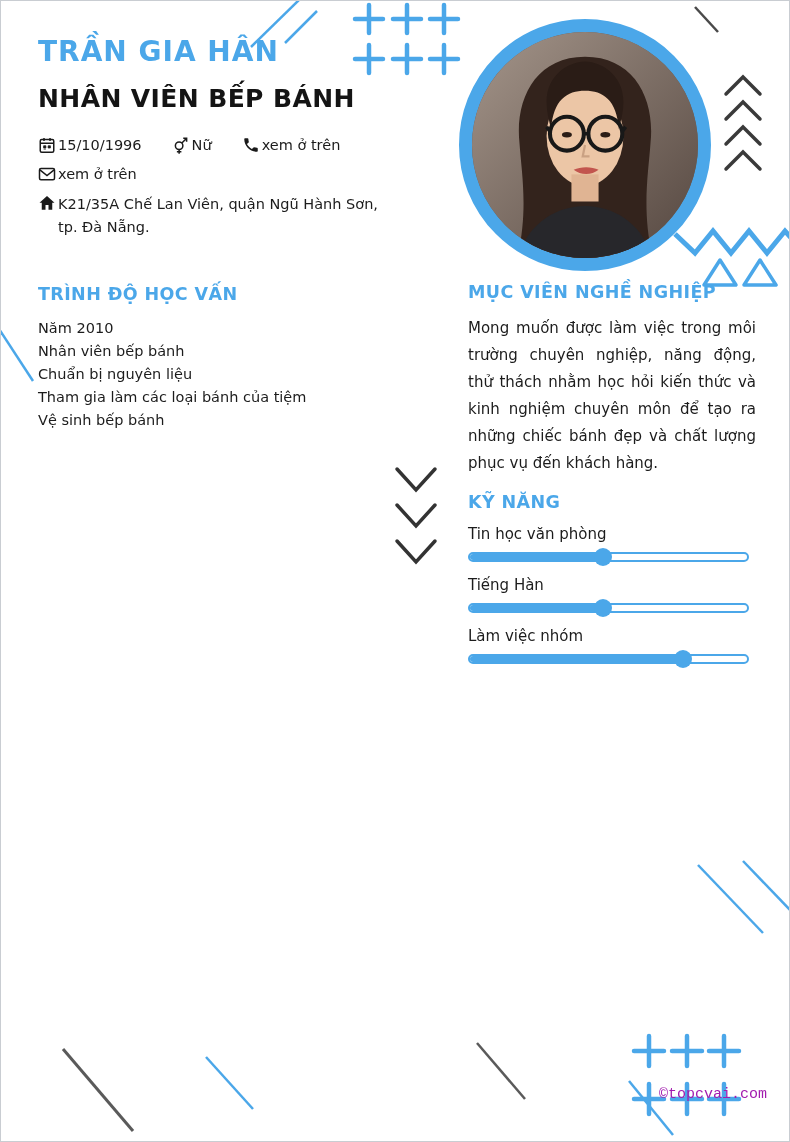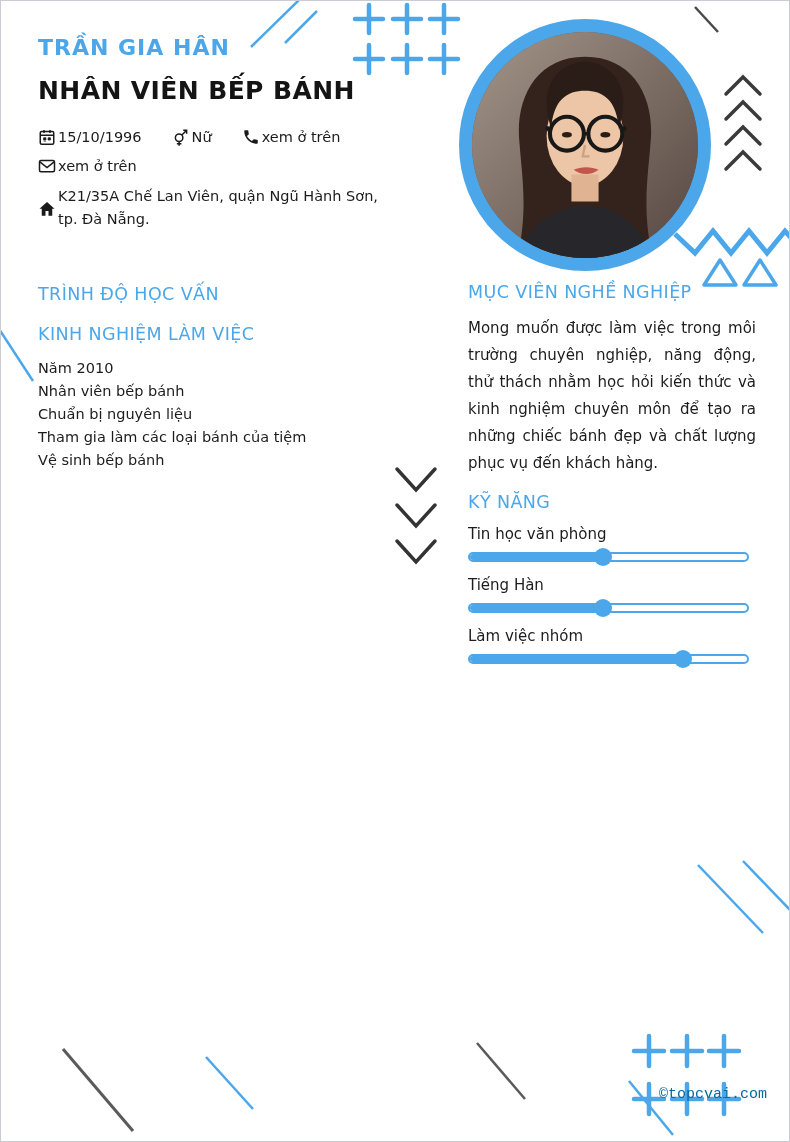--- a/index.html
+++ b/index.html
@@ -10,44 +10,44 @@
   }
   .page {
     position: relative; width: 790px; height: 1142px;
     background: #fff; border: 1px solid #c9cdd2; overflow: hidden;
   }
   .deco { position: absolute; inset: 0; pointer-events: none; }
   .acc { stroke: var(--accent); }
 
   
   .header { position: absolute; left: 37px; top: 34px; width: 412px; z-index: 2; }
-  .name { font-size: 22px; font-weight: bold; color: var(--accent); letter-spacing: 1px; }
+  .name { font-size: 28px; font-weight: bold; color: var(--accent); letter-spacing: 1px; }
   .job  { font-size: 25px; font-weight: bold; color: #141414; margin-top: 16px; letter-spacing: .4px; }
   .contact { margin-top: 22px; font-size: 14.5px; }
   .c-row { display: flex; align-items: flex-start; margin-bottom: 10px; }
   .c-item { display: flex; align-items: center; gap: 2px; }
   .c-item + .c-item { margin-left: 30px; }
-  .c-item.wide { align-items: center; }
+  .c-item.wide { align-items: flex-start; }
   .c-item.wide .c-text { width: 332px; line-height: 1.6; }
   .icn { width: 18px; height: 18px; flex: 0 0 18px; display: inline-flex; margin-top: 1px; }
   .icn svg { width: 100%; height: 100%; }
 
   
   .photo {
     position: absolute; left: 458px; top: 18px; width: 252px; height: 252px;
     border-radius: 50%; border: 13px solid var(--accent);
     overflow: hidden; background: #6b5a50; z-index: 2;
   }
   .photo svg { display: block; width: 100%; height: 100%; }
 
   
   .left  { position: absolute; left: 37px;  top: 283px; width: 398px; z-index: 2; }
   .right { position: absolute; left: 467px; top: 281px; width: 288px; z-index: 2; }
   .sec {
-    font-size: 17.5px; font-weight: normal; color: var(--accent);
+    font-size: 17.5px; font-weight: bold; color: var(--accent);
     letter-spacing: .4px; margin-bottom: 13px;
   }
   .sec.gap { margin-top: 20px; }
   .lines div { font-size: 14.5px; line-height: 23px; }
   .objective-text { font-size: 15px; line-height: 27px; text-align: justify; }
 
   .skills { margin-top: 15px; }
   .skill { margin-bottom: 14px; }
   .skill-label { font-size: 15px; margin-bottom: 9px; }
   .slider {
@@ -59,21 +59,21 @@
     background: var(--accent); border-radius: 4px;
   }
   .slider-knob {
     position: absolute; width: 18px; height: 18px; border-radius: 50%;
     background: var(--accent); top: 50%; transform: translate(-50%, -50%);
   }
 
   .watermark {
     position: absolute; right: 22px; bottom: 38px; z-index: 3;
     font-family: "Liberation Mono", "DejaVu Sans Mono", monospace;
-    font-size: 15px; color: #0369a1;
+    font-size: 15px; color: #a21caf;
   }
 </style>
 </head>
 <body>
 
 <div class="page">
 
   <svg class="deco" width="790" height="1142" viewBox="0 0 790 1142">
     <g class="acc" stroke-width="4.5" stroke-linecap="round" fill="none">
       <path d="M354 18 H382 M368 4 V32"></path>
@@ -209,21 +209,20 @@
       <ellipse cx="42" cy="45.5" rx="2.2" ry="1.2" fill="#2b1d16"></ellipse>
       <ellipse cx="59" cy="45.5" rx="2.2" ry="1.2" fill="#2b1d16"></ellipse>
       <path d="M50 50 L49 55 L52 55" fill="none" stroke="#caa183" stroke-width="1"></path>
       <path d="M45 61 C48 59.5 53 59.5 56 61 C53 63.5 48 63.5 45 61 Z" fill="#c2554e"></path>
     </svg>
   </div>
 
   <div class="left">
     <h3 class="sec">TRÌNH ĐỘ HỌC VẤN</h3>
 
-    <h3 class="sec gap">KINH NGHIỆM LÀM VIỆC</h3>
     <div class="lines">
       <div>Năm 2010</div>
       <div>Nhân viên bếp bánh</div>
       <div>Chuẩn bị nguyên liệu</div>
       <div>Tham gia làm các loại bánh của tiệm</div>
       <div>Vệ sinh bếp bánh</div>
     </div>
   </div>
 
   <div class="right">

